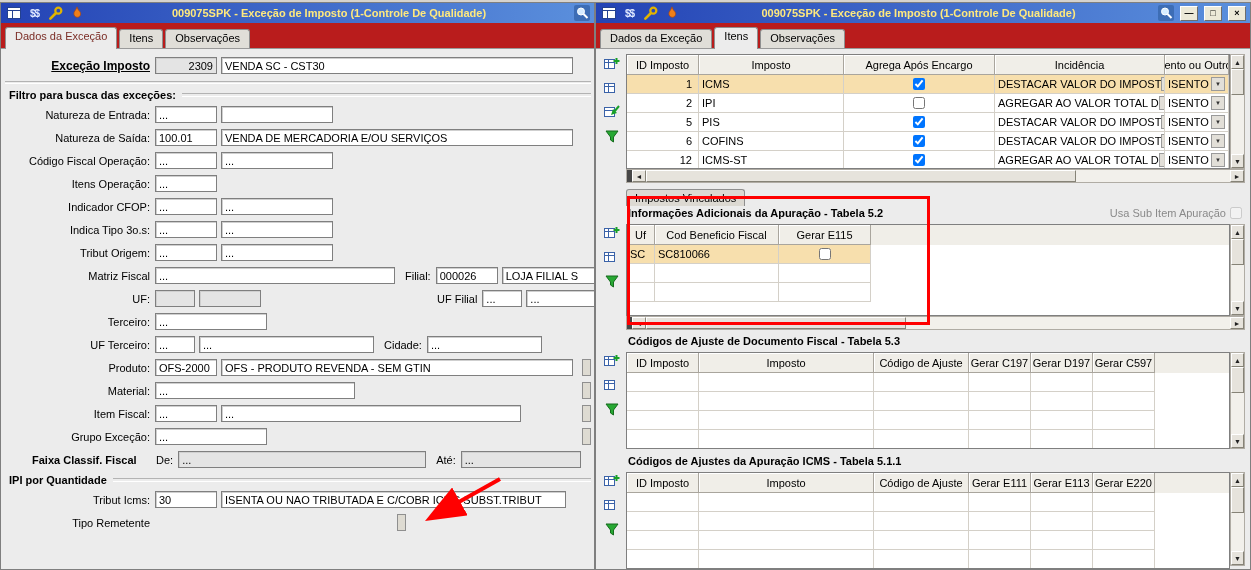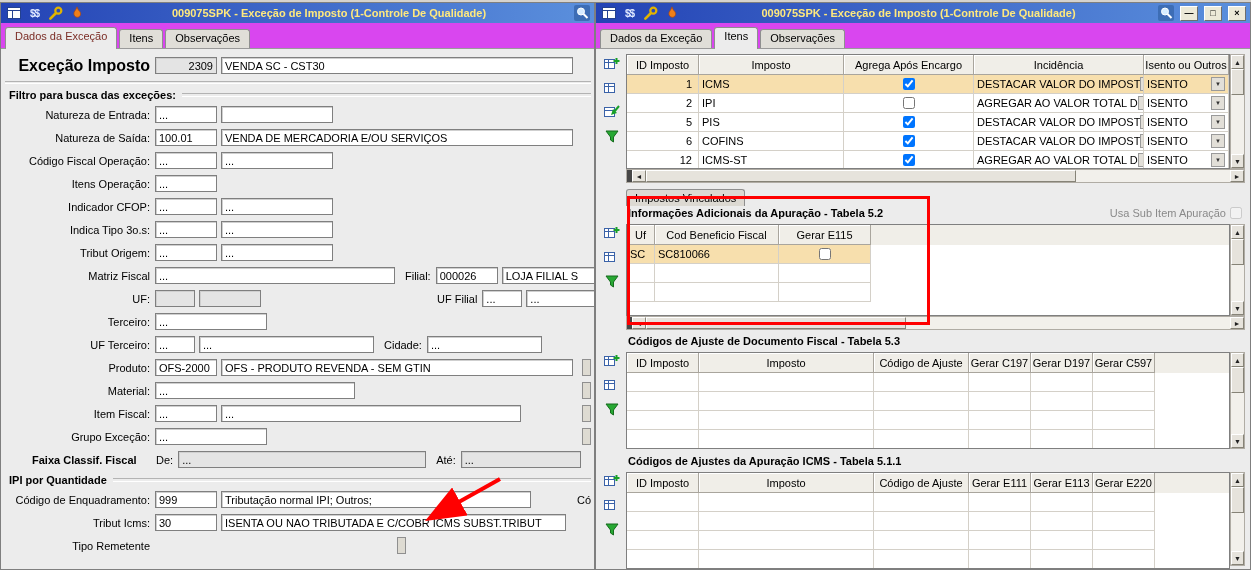--- a/index.html
+++ b/index.html
@@ -8,31 +8,31 @@
   .window{position:absolute;top:2px;height:568px;background:#ececec;border:1px solid #7f7f7f;overflow:hidden;}
   .left-window{left:0;width:595px;}
   .right-window{left:595px;width:656px;}
   .titlebar{height:20px;display:flex;align-items:center;gap:4px;padding:0 4px;
     background:linear-gradient(90deg,var(--titlebar_a,#2443b5),var(--titlebar_b,#5b90dd));}
   .titlebar .title{flex:1;text-align:center;color:var(--title_text,#ffe97d);font-weight:bold;white-space:nowrap;overflow:hidden;}
   .ticon{width:17px;height:16px;display:flex;align-items:center;justify-content:center;flex:0 0 auto;}
   .dollar{color:#dfe8ff;font-weight:bold;font-size:10px;letter-spacing:-1px;}
   .winbtn{width:18px;height:15px;margin-left:2px;background:#ece9d8;border:1px solid;border-color:#fff #6d6d6d #6d6d6d #fff;
     font-size:9px;font-weight:bold;display:flex;align-items:center;justify-content:center;flex:0 0 auto;}
-  .tabbar{display:flex;align-items:flex-end;height:26px;padding:3px 4px 0;gap:2px;border-bottom:1px solid #9a9a9a;background:#d946ef;}
+  .tabbar{display:flex;align-items:flex-end;height:26px;padding:3px 4px 0;gap:2px;border-bottom:1px solid #9a9a9a;background:#b91c1c;}
   .tab{height:19px;padding:2px 9px;background:#e0ded8;border:1px solid #8f8f8f;border-bottom:none;border-radius:3px 3px 0 0;white-space:nowrap;}
   .tab.active{height:22px;background:#ececec;margin-bottom:-1px;}
   .maroon{color:#7b2d26;}
   
   .form{padding:5px 3px 0 4px;}
   .frow{display:flex;align-items:center;height:23px;}
   .flabel{width:150px;text-align:right;padding-right:5px;flex:0 0 auto;white-space:nowrap;}
   .inlabel{padding:0 5px 0 10px;white-space:nowrap;flex:0 0 auto;}
   .bold{font-weight:bold;}
-  .big{font-size:16px;}
+  .big{font-size:12px;text-decoration:underline;}
   input.field{height:17px;border:1px solid #7f7f7f;background:#fff;padding:0 3px;font:11px "Liberation Sans",sans-serif;
     box-shadow:inset 1px 1px 0 #cfcfcf;flex:0 0 auto;}
   input.gray{background:#e4e4e4;}
   input.num{text-align:right;}
   .gap{margin-left:4px;}
   .w40{width:40px}.w62{width:62px}.w86{width:86px}.w112{width:112px}.w115{width:115px}.w120{width:120px}
   .w175{width:175px}.w200{width:200px}.w240{width:240px}.w248{width:248px}.w300{width:300px}
   .w310{width:310px}.w345{width:345px}.w352{width:352px}
   .groove{height:3px;border-top:1px solid #b3b3b3;border-bottom:1px solid #fff;margin:4px 0 2px;}
   .legendrow{display:flex;align-items:center;height:17px;padding-left:4px;font-weight:bold;white-space:nowrap;text-align:center;}
@@ -47,21 +47,21 @@
   .ghead{display:flex;height:20px;background:#f0eee8;}
   .gh{border-right:1px solid #a9a59d;border-bottom:1px solid #a9a59d;box-shadow:inset 1px 1px 0 #fff;
     display:flex;align-items:center;justify-content:center;padding:0 8px;white-space:nowrap;overflow:hidden;flex:0 0 auto;}
   .grow{display:flex;height:19px;background:#fff;}
   .grow.sel{background:var(--selected_row,#f7dfad);}
   .gc{border-right:1px solid #d4d0c8;border-bottom:1px solid #d4d0c8;display:flex;align-items:center;
     padding:0 3px;white-space:nowrap;overflow:hidden;flex:0 0 auto;}
   .gc.numc{justify-content:flex-end;padding-right:6px;}
   .gc.ctr{justify-content:center;}
   .cw28{width:28px}.cw62{width:62px}.cw72{width:72px}.cw92{width:92px}.cw95{width:95px}
-  .cw124{width:124px}.cw130{width:130px}.cw145{width:145px}.cw170{width:170px}.cw175{width:175px}
+  .cw124{width:124px}.cw130{width:151px}.cw145{width:145px}.cw170{width:170px}.cw175{width:175px}
   .flexcol{flex:1 1 auto !important;}
   .ddbtn{margin-left:auto;width:14px;height:14px;background:#e2dfd8;border:1px solid #9a9a9a;
     display:flex;align-items:center;justify-content:center;font-size:6px;color:#333;flex:0 0 auto;}
   input[type=checkbox]{width:12px;height:12px;}
   
   .vscroll{position:absolute;width:15px;background:#f2f0eb;border:1px solid #b0aca4;display:flex;flex-direction:column;}
   .hscroll{position:absolute;height:14px;background:#f2f0eb;border:1px solid #b0aca4;display:flex;align-items:stretch;}
   .sbtn{background:#e6e3dc;border:1px solid;border-color:#fff #868377 #868377 #fff;font-size:7px;color:#222;
     display:flex;align-items:center;justify-content:center;flex:0 0 auto;}
   .sbtn.v{height:14px;}
@@ -219,26 +219,20 @@
         <span class="bold" style="width:118px;padding-left:4px;flex:0 0 auto;margin-left:23px;">Faixa Classif. Fiscal</span>
         <span class="inlabel">De:</span>
         <input class="field w248 gray" value="..." style="">
         <span class="inlabel">Até:</span>
         <input class="field w120 gray" value="..." style="">
       </div>
       <div class="legendrow">
         <span>IPI por Quantidade</span>
       </div>
       <div class="frow">
-        <span class="flabel">Código de Enquadramento:</span>
-        <input class="field w62" value="999" style="">
-        <input class="field w310 gap" value="Tributação normal IPI; Outros;" style="">
-        <span class="cuttext">Có</span>
-      </div>
-      <div class="frow">
         <span class="flabel">Tribut Icms:</span>
         <input class="field w62" value="30" style="">
         <input class="field w345 gap" value="ISENTA OU NAO TRIBUTADA E C/COBR ICMS SUBST.TRIBUT" style="">
       </div>
       <div class="frow">
         <span class="flabel">Tipo Remetente</span>
         <span class="sliver" style="margin-left:242px"></span>
       </div>
     </div>
   </div>

